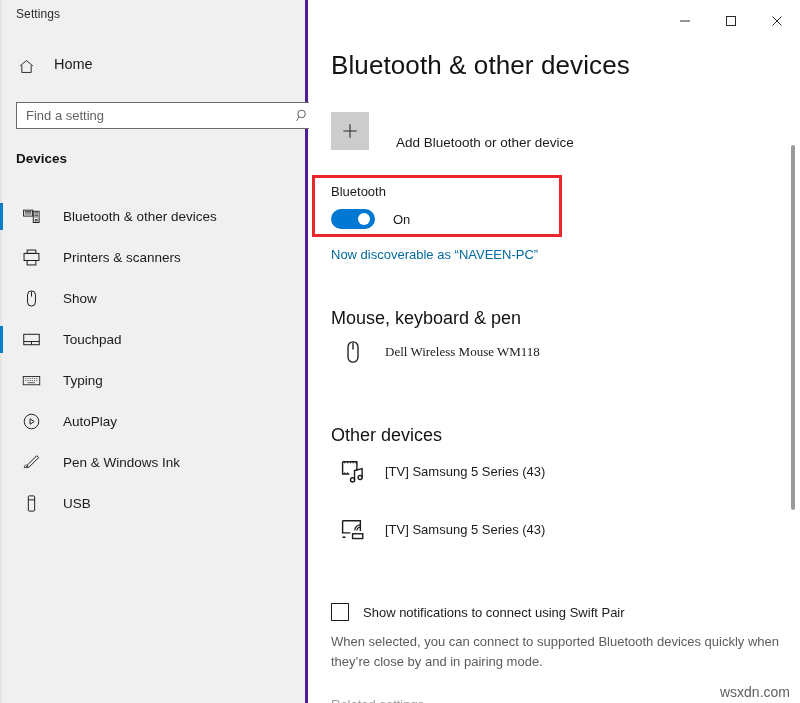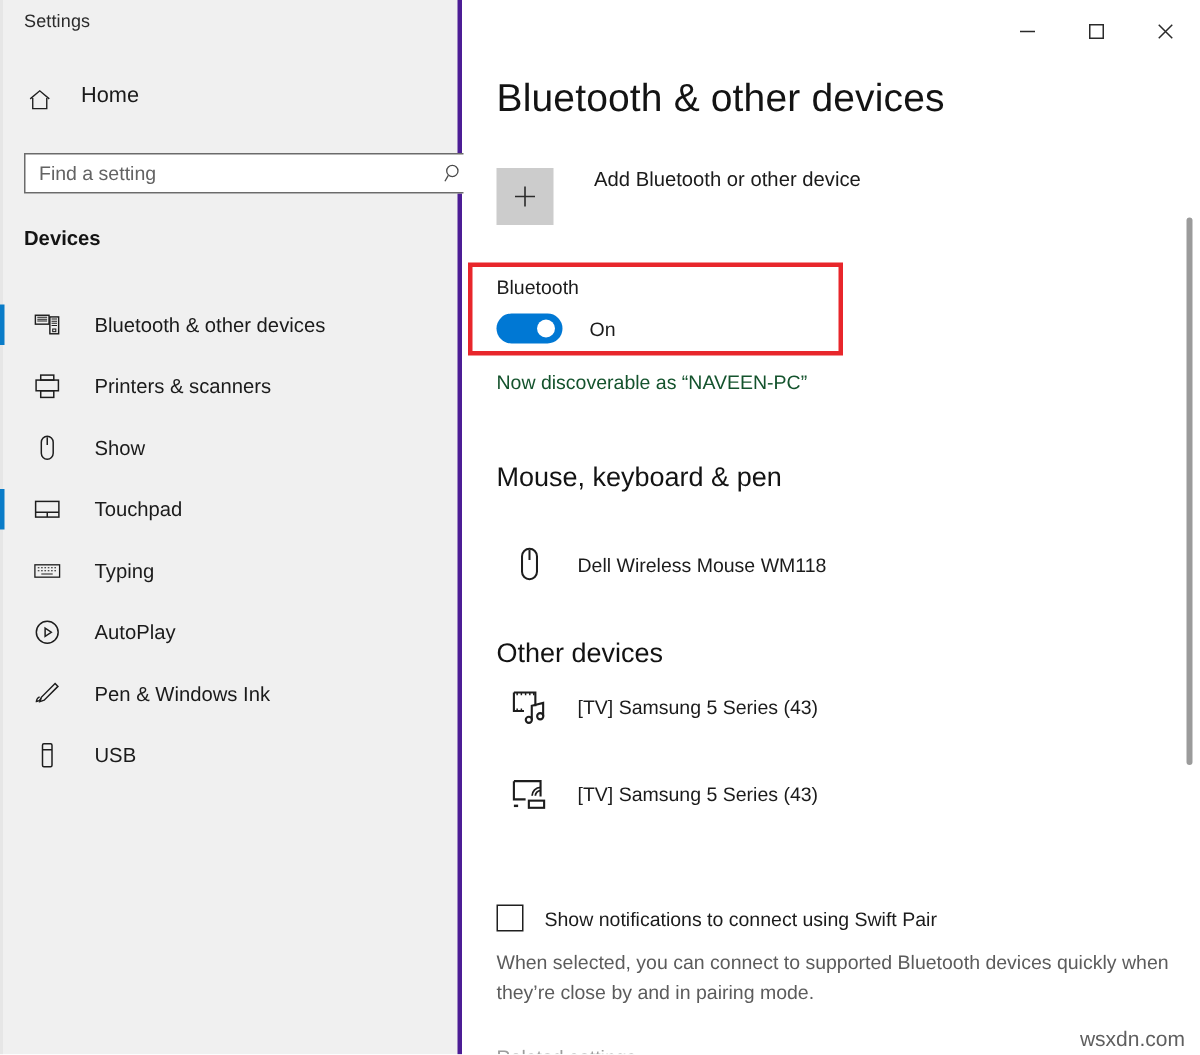--- a/index.html
+++ b/index.html
@@ -231,21 +231,21 @@
     color: #131313;
     font-weight: normal;
     letter-spacing: 0.1px;
   }
 
   .add-device-row {
     position: absolute;
     left: 22px;
     top: 112px;
     display: flex;
-    align-items: flex-start;
+    align-items: flex-end;
   }
   .add-plus {
     width: 38px;
     height: 38px;
     background: #cccccc;
     display: flex;
     align-items: center;
     justify-content: center;
     color: #2c2c2c;
     flex: 0 0 38px;
@@ -301,40 +301,40 @@
     margin-left: 18px;
     font-size: 13px;
     color: #1b1b1b;
   }
 
   .discoverable {
     position: absolute;
     left: 22px;
     top: 247px;
     font-size: 13px;
-    color: #14532d;
+    color: #0369a1;
   }
 
   .section-head {
     position: absolute;
     left: 22px;
     font-size: 18px;
     color: #131313;
     font-weight: normal;
   }
   .section-head.mouse-head { top: 308px; }
   .section-head.other-head { top: 425px; }
 
   .device-row {
     position: absolute;
     left: 28px;
     display: flex;
     align-items: center;
   }
-  .device-row.d1 { top: 360px; }
+  .device-row.d1 { top: 336px; font-family: Liberation Serif, serif; }
   .device-row.d2 { top: 455px; }
   .device-row.d3 { top: 513px; }
 
   .device-icon {
     width: 32px;
     height: 32px;
     display: flex;
     align-items: center;
     justify-content: center;
     color: #1d1d1d;

